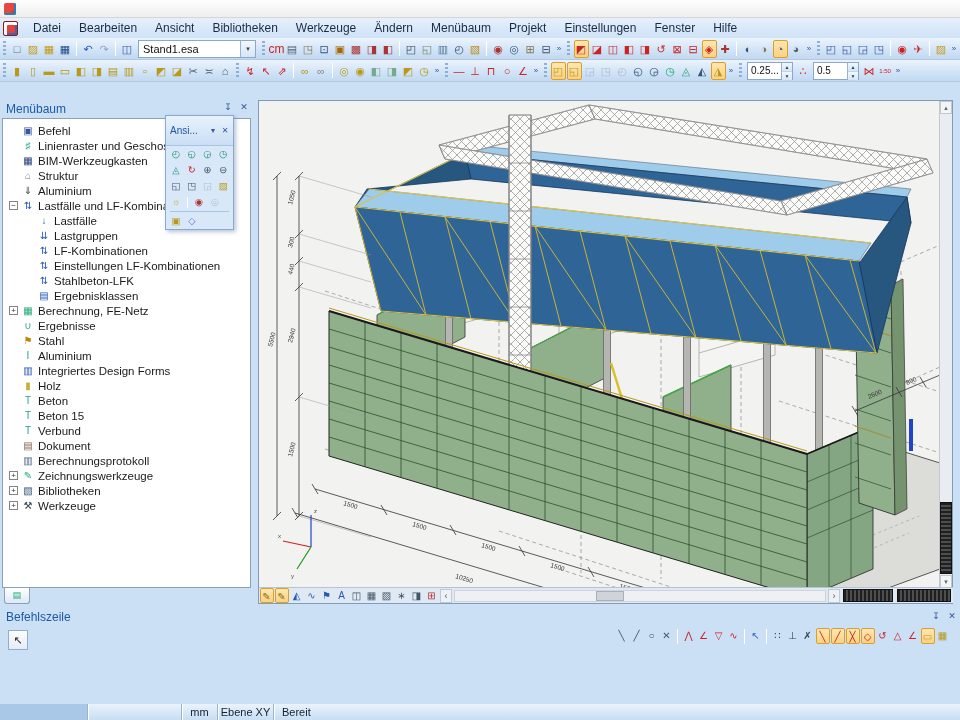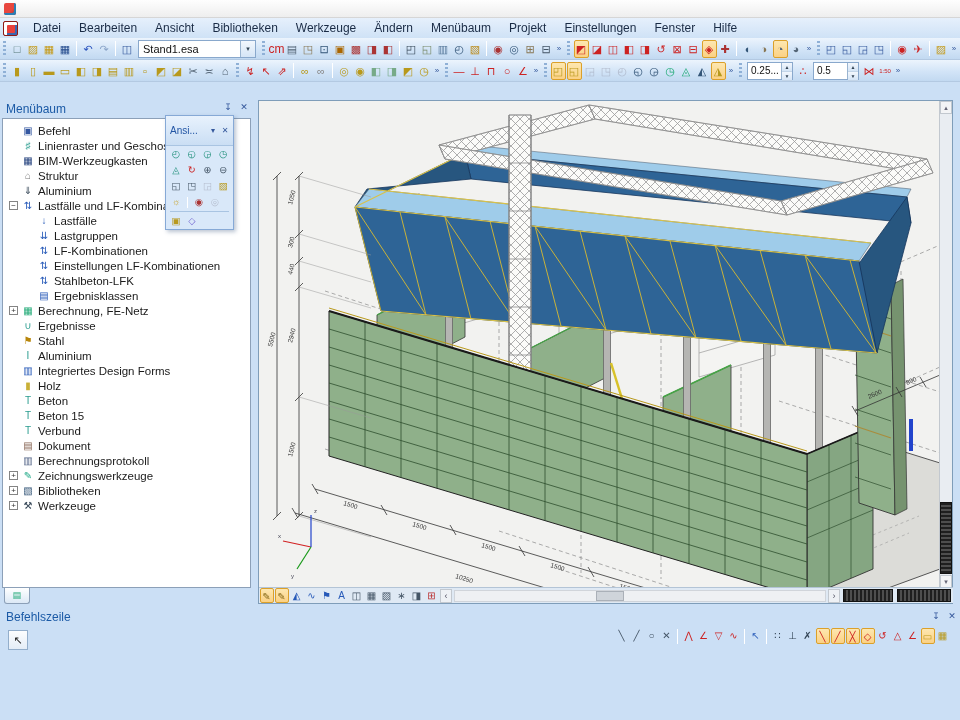--- a/index.html
+++ b/index.html
@@ -681,14 +681,21 @@
       <span class="tbi on" style="color: rgb(204, 34, 34);">╱</span>
       <span class="tbi on" style="color: rgb(204, 34, 34);">╳</span>
       <span class="tbi on" style="color: rgb(204, 34, 34);">◇</span>
       <span class="tbi" style="color: rgb(204, 34, 34);">↺</span>
       <span class="tbi" style="color: rgb(204, 34, 34);">△</span>
       <span class="tbi" style="color: rgb(204, 34, 34);">∠</span>
       <span class="tbi on" style="color: rgb(184, 153, 28);">▭</span>
       <span class="tbi" style="color: rgb(184, 153, 28);">▦</span>
     </div>
 
+  <div class="statusbar">
+    <div class="scell c1"></div>
+    <div class="scell c2"></div>
+    <div class="scell c3">mm</div>
+    <div class="scell c4">Ebene XY</div>
+    <div class="scell c5">Bereit</div>
+  </div>
 
 </div>
 
 </body></html>

